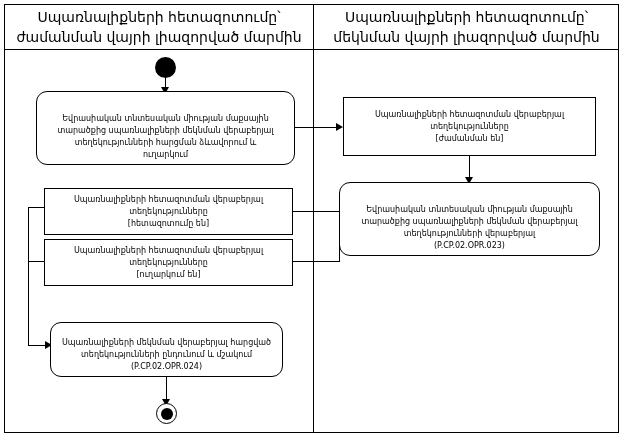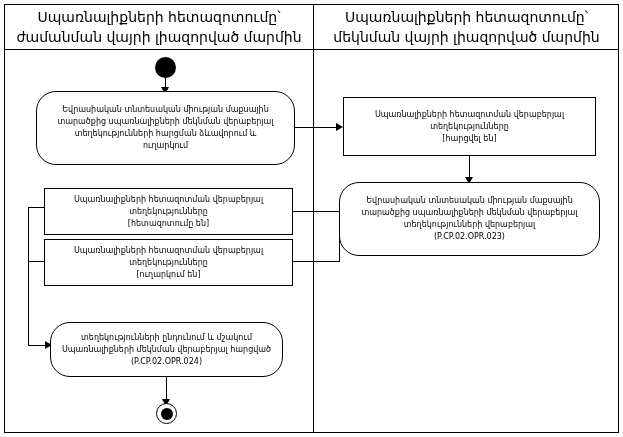--- a/index.html
+++ b/index.html
@@ -64,21 +64,21 @@
     background: #ffffff;
     display: flex;
     align-items: center;
     justify-content: center;
     text-align: center;
     font-size: 8px;
     line-height: 1.5;
     color: #000000;
     padding: 3px 7px;
   }
-  .node.rounded { border-radius: 20px; }
+  .node.rounded { border-radius: 11px; align-items: flex-end; }
 
   .terminal {
     position: absolute;
     border-radius: 50%;
     box-sizing: border-box;
   }
   .start-node {
     width: 21px; height: 21px;
     background: #000000;
   }
@@ -153,21 +153,21 @@
     </div>
   </div>
 
   <div class="line h" style="left:295px; top:127px; width:43px;"></div>
   <div class="arrowhead right" style="left:336px; top:123px;"></div>
 
   <div class="node" style="left:343px; top:97px; width:253px; height:59px;">
     <div>
       <span class="nowrap-line">Սպառնալիքների հետազոտման վերաբերյալ</span>
       <span class="nowrap-line">տեղեկությունները</span>
-      <span class="nowrap-line">[հարցվել են]</span>
+      <span class="nowrap-line">[ժամանման են]</span>
     </div>
   </div>
 
   <div class="line v" style="left:469px; top:156px; height:23px;"></div>
   <div class="arrowhead down" style="left:465px; top:177px;"></div>
 
   <div class="node rounded" style="left:339px; top:182px; width:261px; height:74px;">
     <div>
       <span class="nowrap-line">Եվրասիական տնտեսական միության մաքսային</span>
       <span class="nowrap-line">տարածքից սպառնալիքների մեկնման վերաբերյալ</span>
@@ -200,22 +200,22 @@
   </div>
 
   <div class="line v" style="left:28px; top:207px; height:138px;"></div>
   <div class="line h" style="left:28px; top:207px; width:16px;"></div>
   <div class="line h" style="left:28px; top:261px; width:16px;"></div>
   <div class="line h" style="left:28px; top:345px; width:22px;"></div>
   <div class="arrowhead right" style="left:45px; top:341px;"></div>
 
   <div class="node rounded" style="left:50px; top:322px; width:233px; height:55px;">
     <div>
+      <span class="nowrap-line">Սպառնալիքների մեկնման վերաբերյալ հարցված</span>
       <span class="nowrap-line">տեղեկությունների ընդունում և մշակում</span>
-      <span class="nowrap-line">Սպառնալիքների մեկնման վերաբերյալ հարցված</span>
       <span class="nowrap-line">(P.CP.02.OPR.024)</span>
     </div>
   </div>
 
   <div class="line v" style="left:166px; top:377px; height:24px;"></div>
   <div class="arrowhead down" style="left:162px; top:399px;"></div>
 
   <div class="terminal end-node-outer" style="left:156px; top:403px;">
     <div class="end-node-inner"></div>
   </div>

